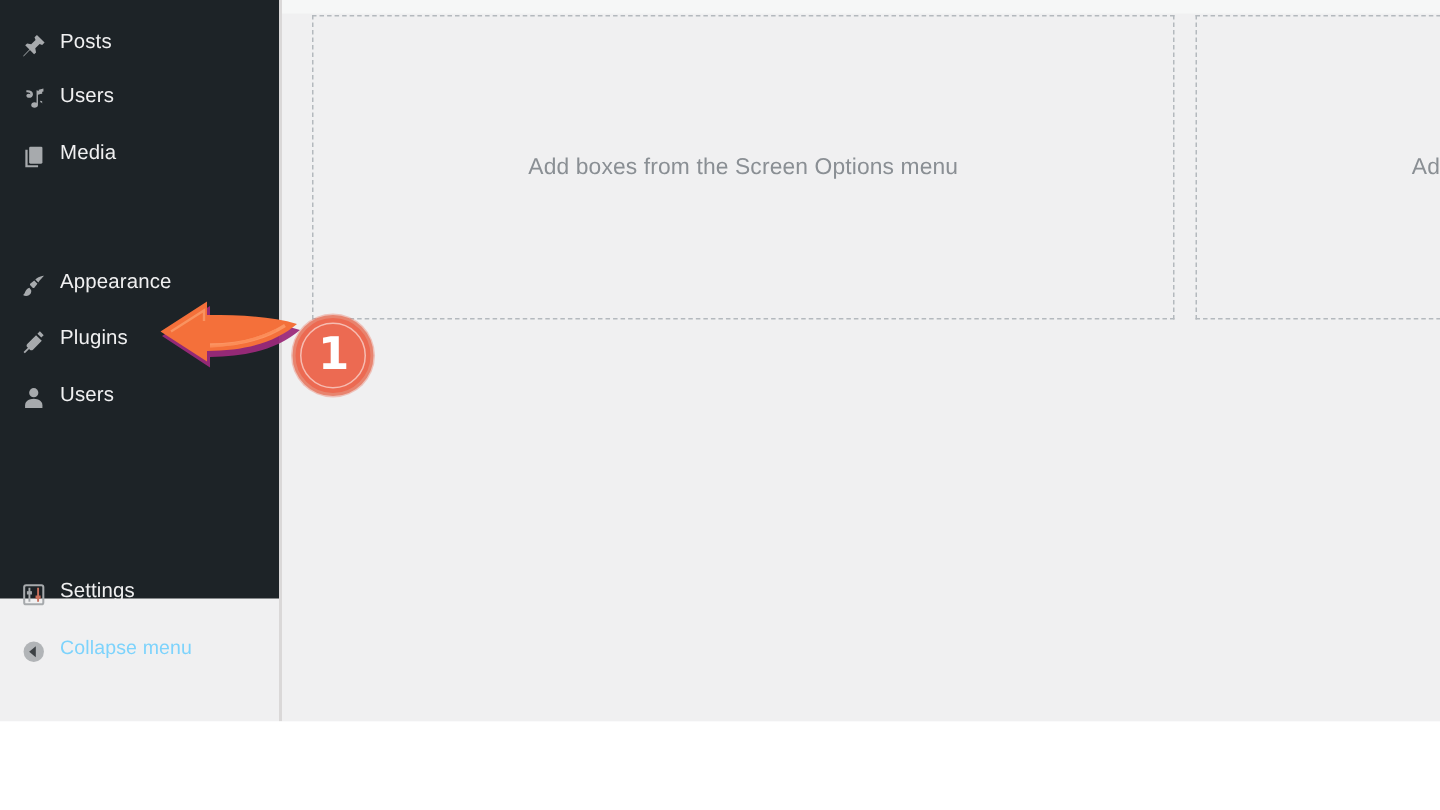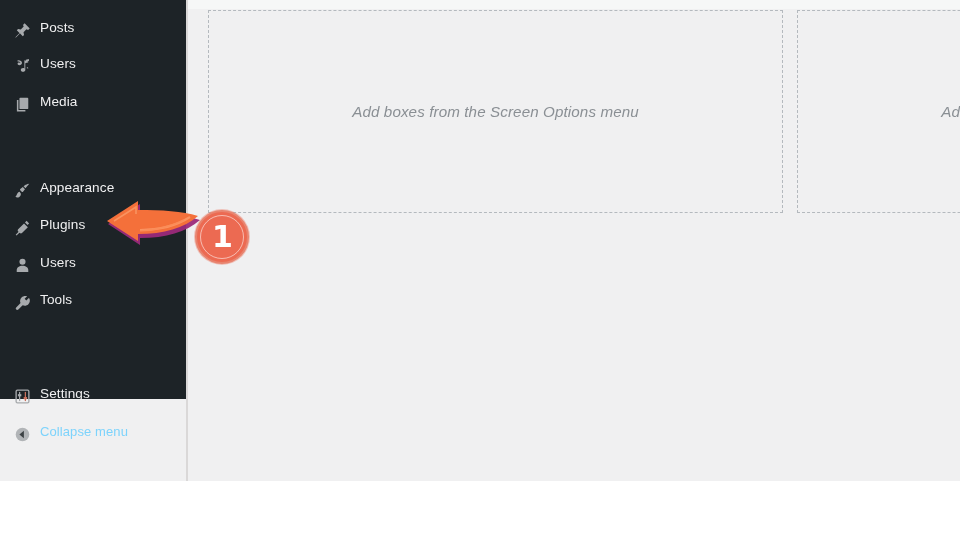--- a/index.html
+++ b/index.html
@@ -54,21 +54,20 @@
     border:1px dashed #b4b9be;
     box-sizing:border-box;
     display:flex;align-items:center;justify-content:center;
     background:transparent;
   }
   .dash-box .hint{
     color:#8a8f94;
     font-size:15.2px;
     letter-spacing:.1px;
     white-space:nowrap;
-    font-style:italic;
   }
   .dash-box.box-2 .hint{transform:translateX(0);}
 
   
   .annotation-layer{position:absolute;left:0;top:0;width:960px;height:540px;pointer-events:none;}
   .arrow-callout{position:absolute;left:104px;top:198px;width:100px;height:48px;}
   .step-badge{
     position:absolute;left:195px;top:210px;width:50px;height:50px;
     border-radius:50%;
     background:#ec6a52;
@@ -155,28 +154,20 @@
       <div class="menu-item" style="top:254px">
         <span class="menu-icon">
           <svg width="17" height="17" viewBox="0 0 20 20" fill="#a7aaad" aria-hidden="true">
             <circle cx="10" cy="5.6" r="3.6"></circle>
             <path d="M10 10.4 C6.2 10.4 3.2 12.6 3.2 15.4 L3.2 17.6 L16.8 17.6 L16.8 15.4 C16.8 12.6 13.8 10.4 10 10.4 Z"></path>
           </svg>
         </span>
         <span class="menu-label">Users</span>
       </div>
 
-      <div class="menu-item" style="top:291px">
-        <span class="menu-icon">
-          <svg width="17" height="17" viewBox="0 0 20 20" fill="#a7aaad" aria-hidden="true">
-            <path d="M17.4 4.6 L14.5 7.5 L12.5 5.5 L15.4 2.6 C13.2 1.8 10.6 2.3 8.9 4 C7.1 5.8 6.7 8.5 7.7 10.7 L2.6 15.8 C1.9 16.5 1.9 17.6 2.6 18.3 C3.3 19 4.4 19 5.1 18.3 L10.2 13.2 C12.4 14.2 15.1 13.8 16.9 12 C18.6 10.3 19.1 7.7 18.3 5.5 Z"></path>
-          </svg>
-        </span>
-        <span class="menu-label">Tools</span>
-      </div>
 
 
       <div class="menu-item" style="top:385px">
         <span class="menu-icon">
           <svg width="17" height="17" viewBox="0 0 20 20" aria-hidden="true">
             <rect x="2.5" y="2.5" width="15" height="15" rx="1.5" fill="none" stroke="#a7aaad" stroke-width="1.6"></rect>
             <path d="M6.6 4.6 L6.6 15.4" stroke="#a7aaad" stroke-width="1.5"></path>
             <path d="M13.4 4.6 L13.4 15.4" stroke="#c9705c" stroke-width="1.5"></path>
             <rect x="4.6" y="7.2" width="4" height="2.6" fill="#a7aaad"></rect>
             <rect x="11.4" y="10.6" width="4" height="2.6" fill="#c9705c"></rect>

